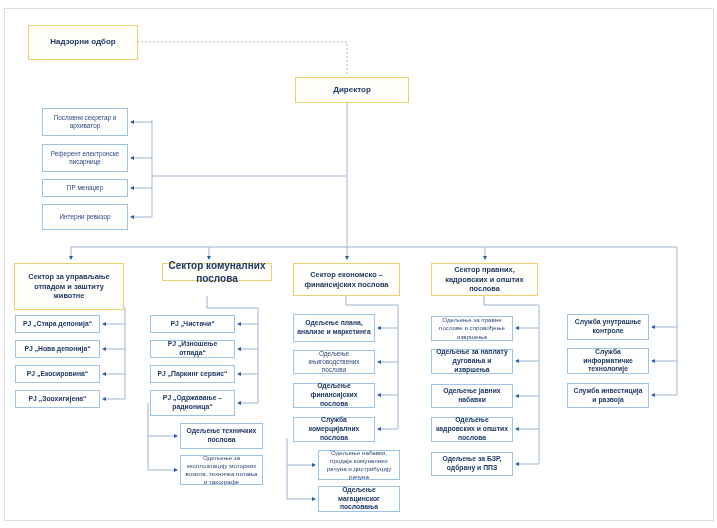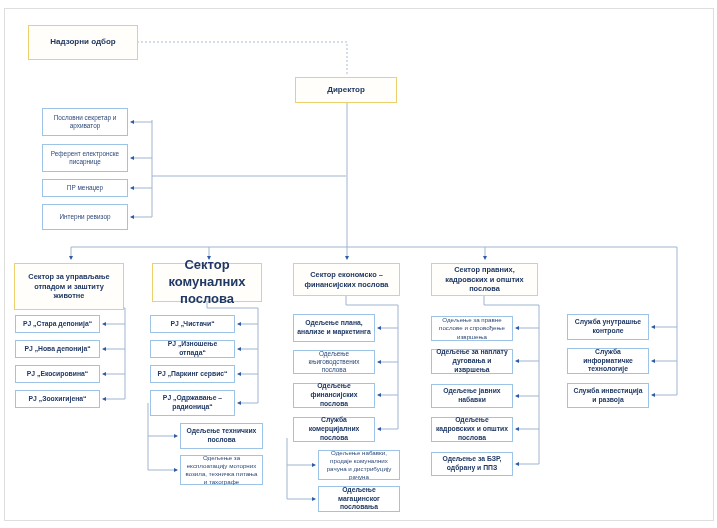--- a/index.html
+++ b/index.html
@@ -88,29 +88,29 @@
     <path class="ln" marker-end="url(#arr)" d="M539,396 H516"></path>
     <path class="ln" marker-end="url(#arr)" d="M539,429 H516"></path>
     <path class="ln" marker-end="url(#arr)" d="M539,464 H516"></path>
 
     <path class="ln" marker-end="url(#arr)" d="M677,327 H652"></path>
     <path class="ln" marker-end="url(#arr)" d="M677,361 H652"></path>
     <path class="ln" marker-end="url(#arr)" d="M677,395 H652"></path>
   </svg>
 
   <div class="box yellow" style="left:28px;top:25px;width:110px;height:35px">Надзорни одбор</div>
-  <div class="box yellow" style="left:295px;top:77px;width:102px;height:26px">Директор</div>
+  <div class="box yellow" style="left:295px;top:77px;width:114px;height:26px">Директор</div>
 
   <div class="box blue staff" style="left:42px;top:108px;width:86px;height:28px">Пословни секретар и архиватор</div>
   <div class="box blue staff" style="left:42px;top:144px;width:86px;height:28px">Референт електронске писарнице</div>
   <div class="box blue staff" style="left:42px;top:179px;width:86px;height:18px">ПР менаџер</div>
   <div class="box blue staff" style="left:42px;top:204px;width:86px;height:26px">Интерни ревизор</div>
 
   <div class="box yellow" style="left:14px;top:263px;width:110px;height:47px;font-size:7.4px">Сектор за управљање отпадом и заштиту животне</div>
-  <div class="box yellow" style="left:152px;top:263px;width:110px;height:39px;font-size:13px">Сектор комуналних послова</div>
+  <div class="box yellow" style="left:162px;top:263px;width:110px;height:18px;font-size:10px">Сектор комуналних послова</div>
   <div class="box yellow" style="left:431px;top:263px;width:107px;height:33px;font-size:7.4px">Сектор правних, кадровских и општих послова</div>
   <div class="box yellow" style="left:293px;top:263px;width:107px;height:33px;font-size:7.4px">Сектор економско – финансијских послова</div>
 
   <div class="box blue bold" style="left:15px;top:315px;width:85px;height:18px">РЈ „Стара депонија“</div>
   <div class="box blue bold" style="left:15px;top:340px;width:85px;height:18px">РЈ „Нова депонија“</div>
   <div class="box blue bold" style="left:15px;top:365px;width:85px;height:18px">РЈ „Екосировина“</div>
   <div class="box blue bold" style="left:15px;top:390px;width:85px;height:18px">РЈ „Зоохигијена“</div>
 
   <div class="box blue bold" style="left:150px;top:315px;width:85px;height:18px">РЈ „Чистачи“</div>
   <div class="box blue bold" style="left:150px;top:340px;width:85px;height:18px">РЈ „Изношење отпада“</div>

